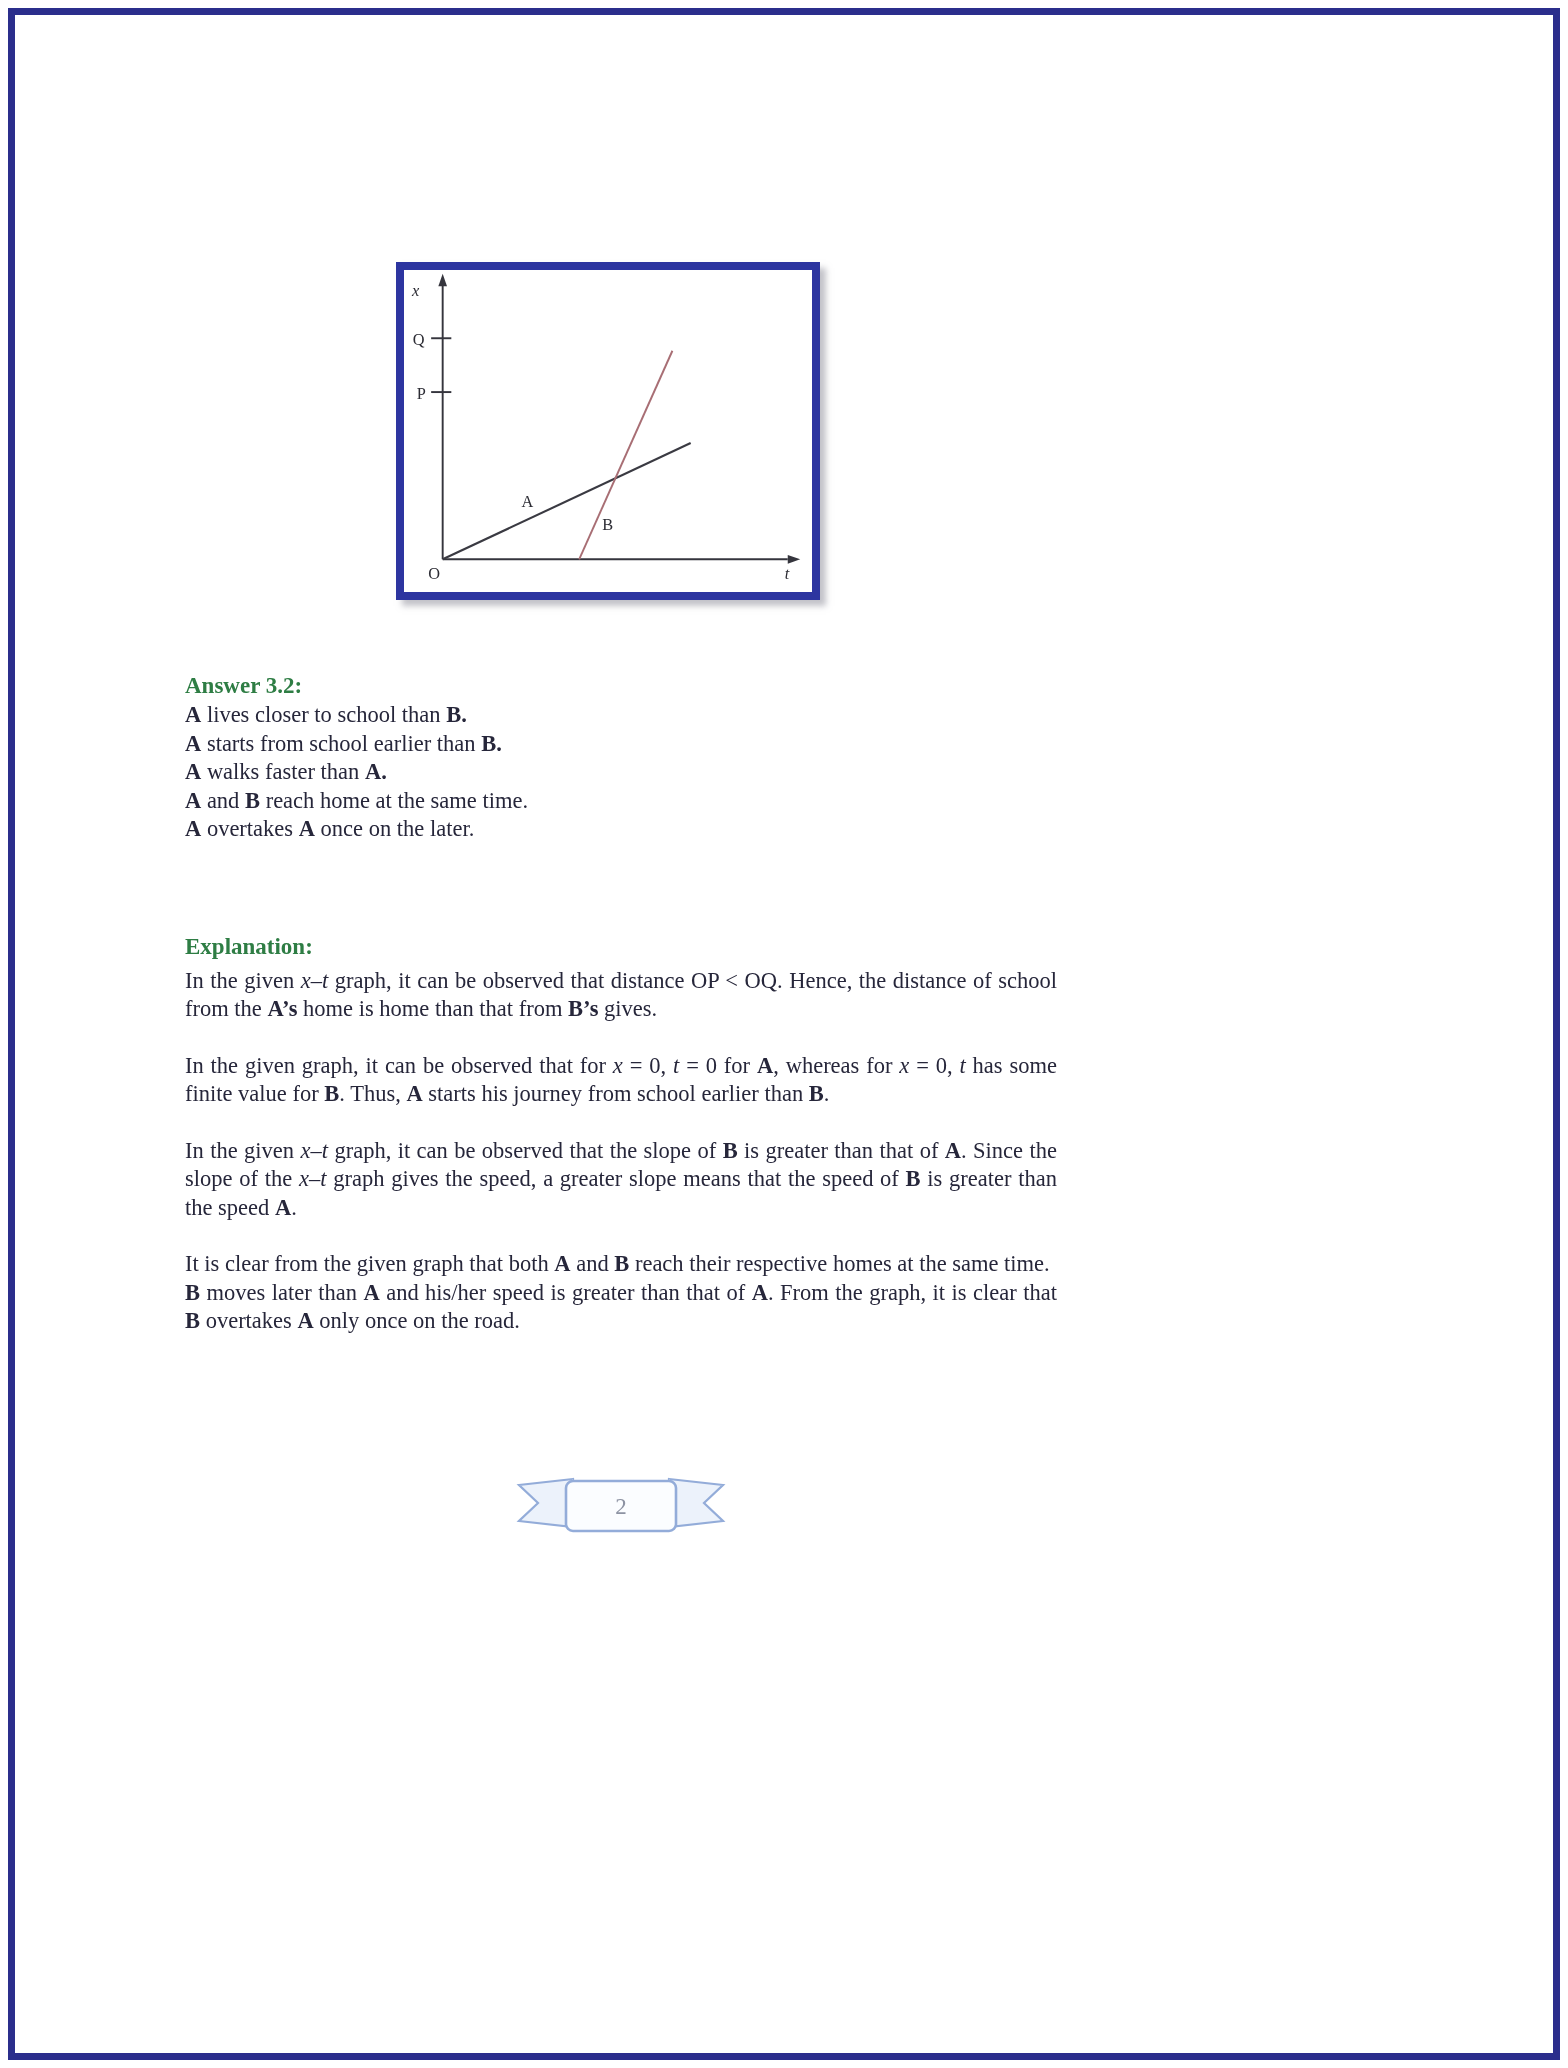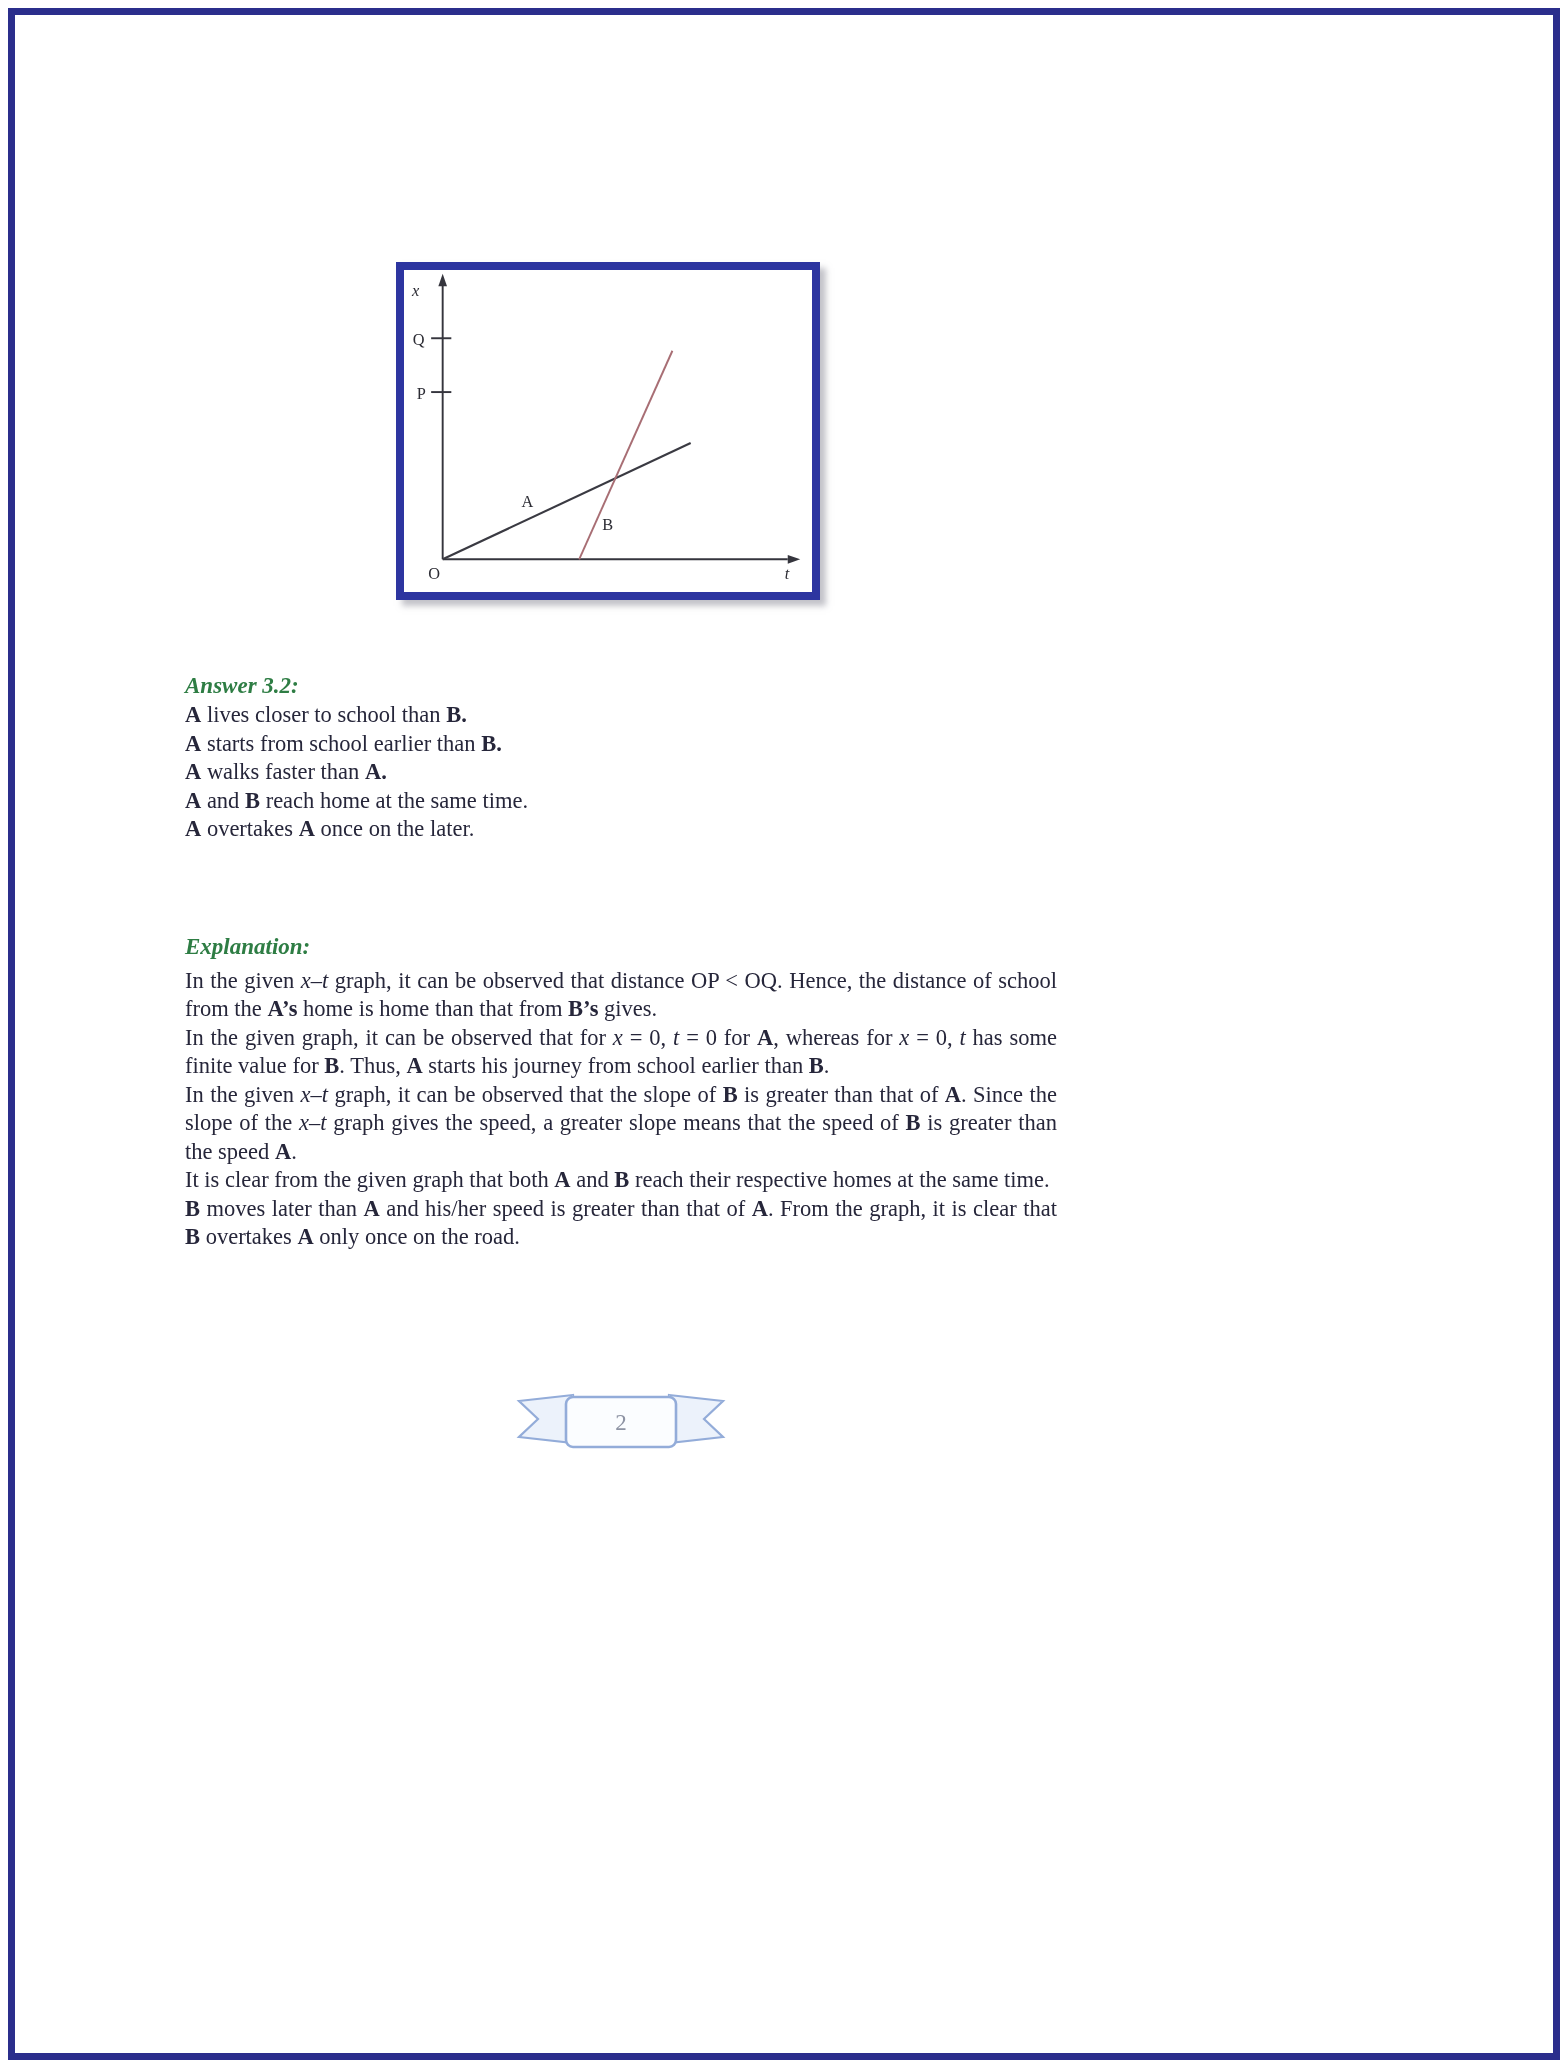--- a/index.html
+++ b/index.html
@@ -26,25 +26,25 @@
   svg.graph .glabel {
     font-family:"Liberation Serif", serif; font-size:17px; fill:#2c2c34;
   }
   svg.graph .italic { font-style:italic; }
   .content {
     position:absolute; left:170px; top:656px; width:872px;
     font-size:22.5px; line-height:28.5px;
   }
   .heading {
     color:var(--heading-color,#2e7d44);
-    font-weight:bold; font-size:23px; line-height:30px;font-style:italic;
+    font-weight:bold; font-size:23px; line-height:30px;
   }
   .expl-heading { margin-top:88px; }
   .ansline { font-size:22.5px; line-height:28.5px; }
-  .paras .para { text-align:justify; }
+  .paras .para { margin-top:28px; text-align:justify; }
   .paras .para:first-child { margin-top:5px; }
   .answer-lines { }
   .b { font-weight:bold; }
   .i { font-style:italic; }
   .ribbon-wrap { width:224px; margin:128px auto 0 auto; }
   svg.ribbon { width:100%; display:block; }
   svg.ribbon .pagenum {
     font-family:"Liberation Serif", serif; font-size:23px;
     fill:var(--ribbon-text,#8d93a3);
   }

